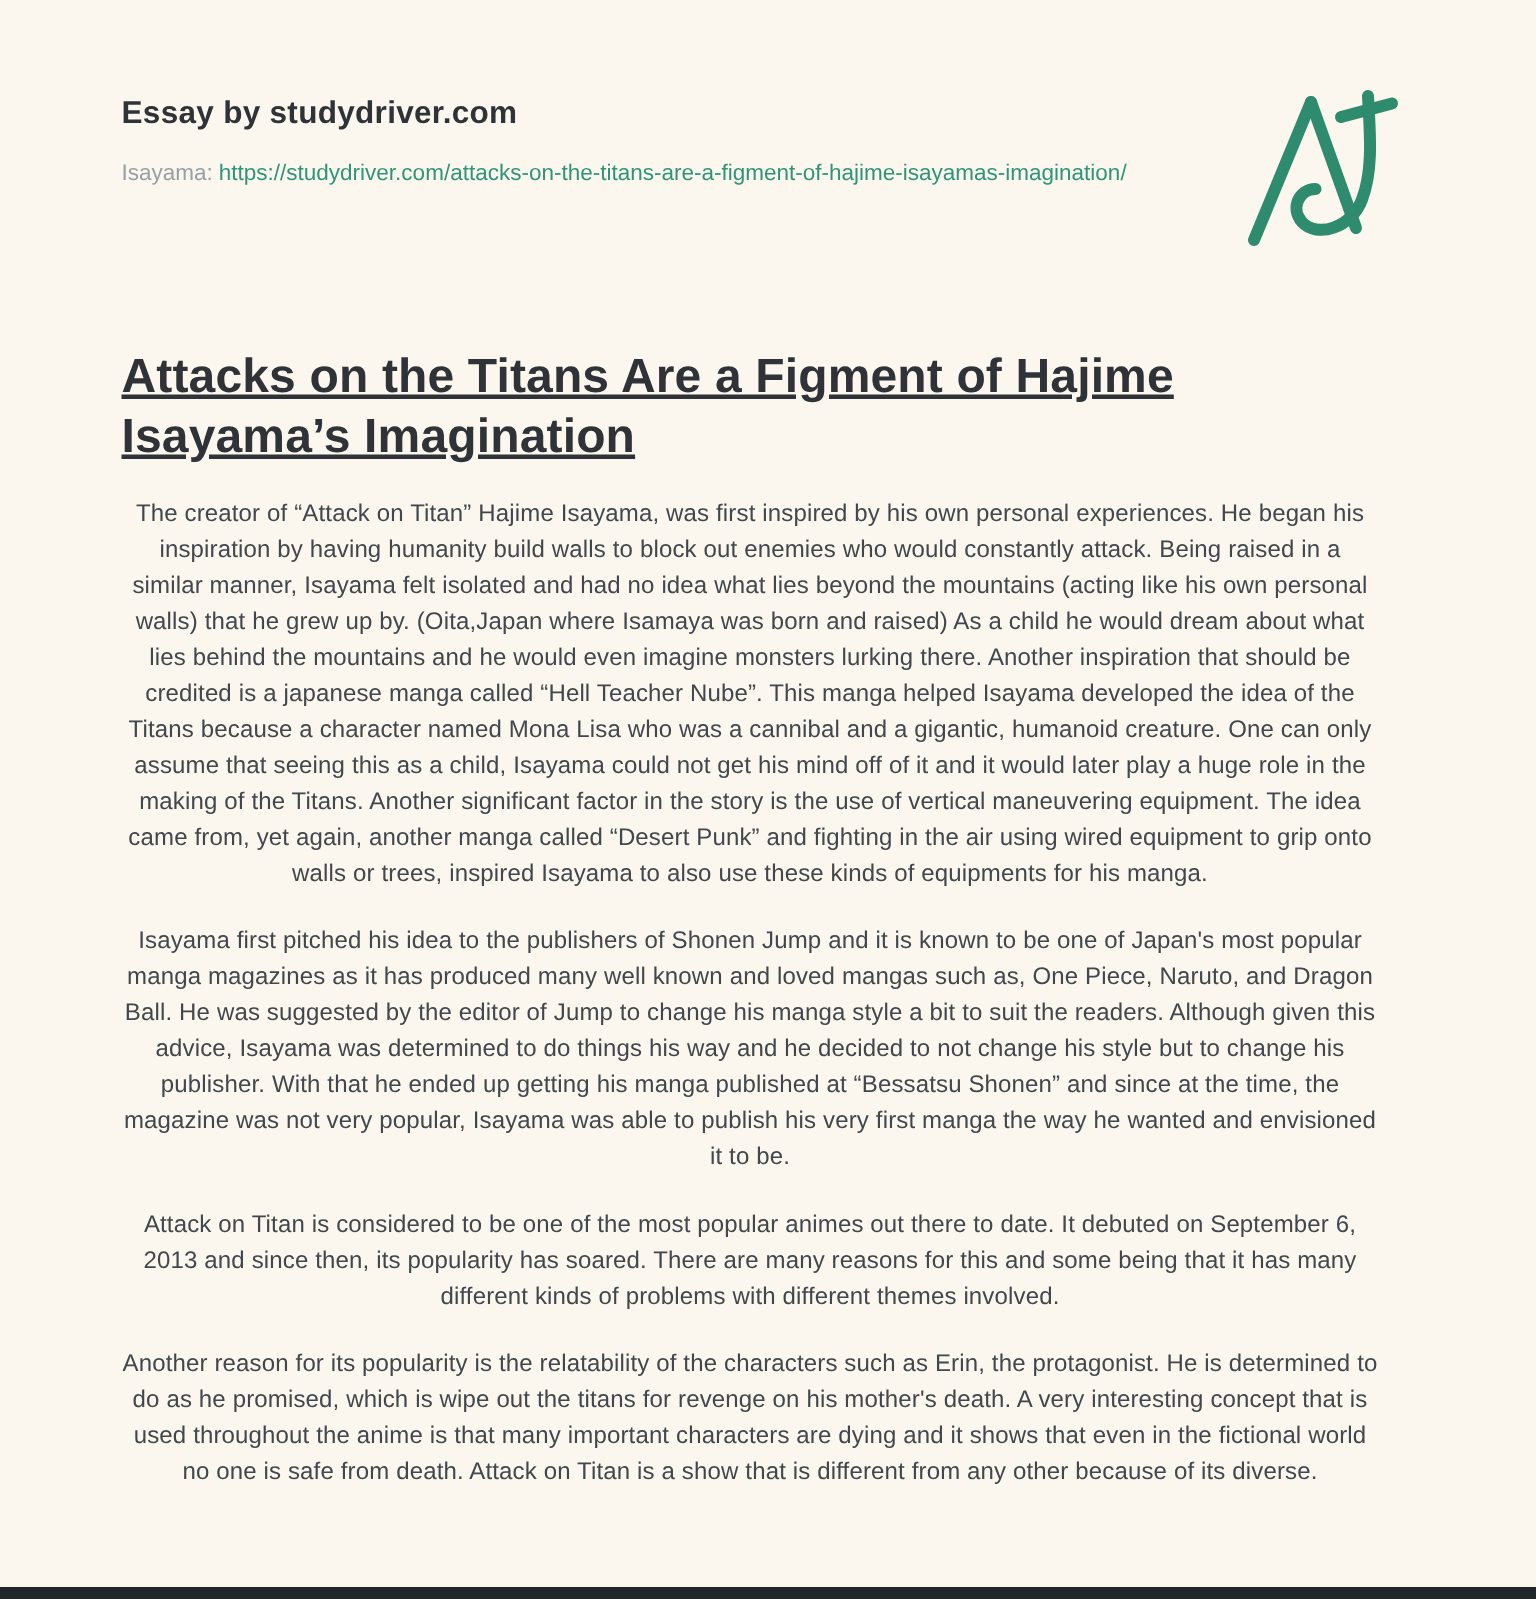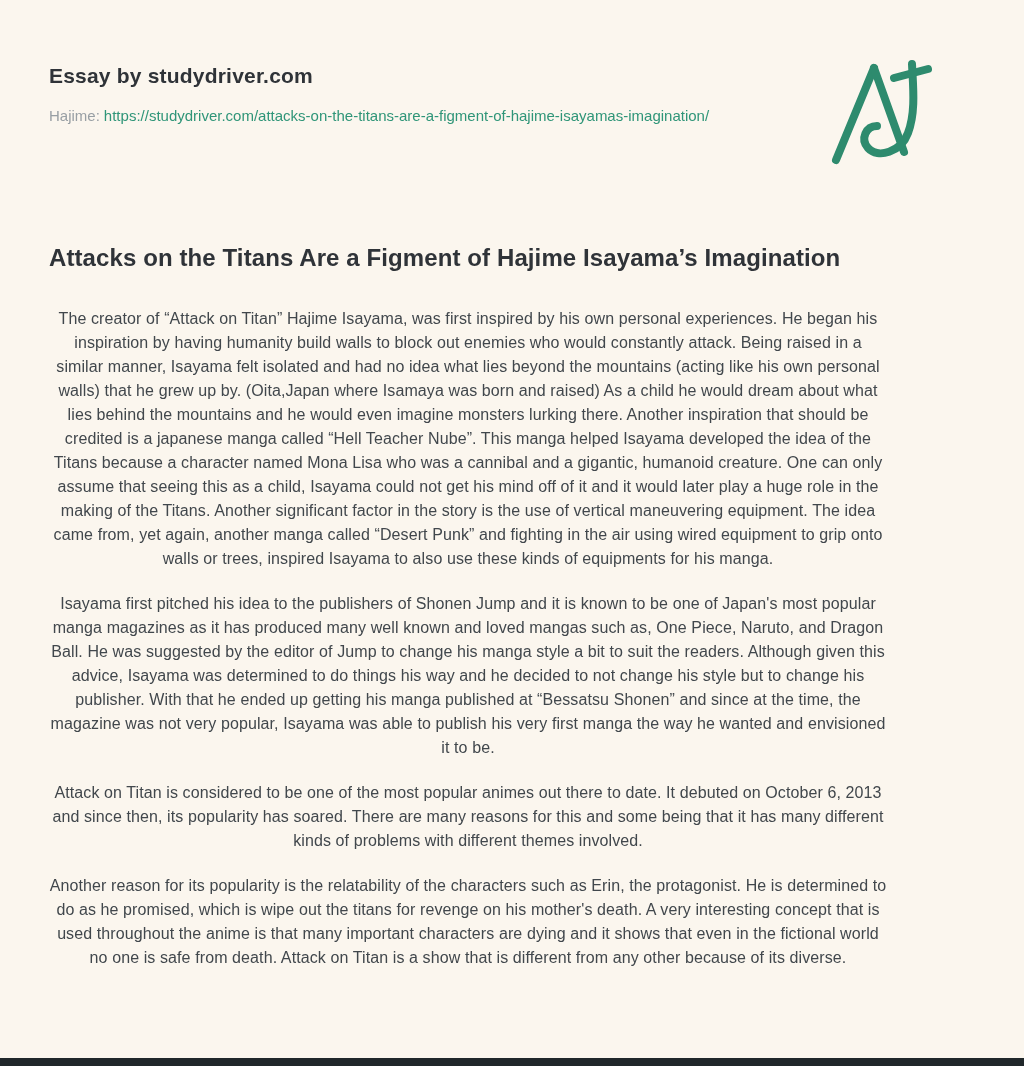--- a/index.html
+++ b/index.html
@@ -15,45 +15,46 @@
   html,body{width:1024px;}
   body{
     width:1024px;height:1066px;
     background:var(--background);
     font-family:"Liberation Sans", sans-serif;
     color:var(--text);
     position:relative;
     overflow:hidden;
   }
   .page{position:relative;width:1024px;height:1066px;}
-  .content{padding:64px 95px 0 49px;}
+  .content{padding:64px 95px 0 49px;margin-left:32px;}
   .essay-by{
     font-size:21px;font-weight:700;color:var(--heading);letter-spacing:.2px;
   }
   .source{
     margin-top:16px;font-size:15px;line-height:23px;max-width:690px;
   }
   .source-label{color:var(--muted);margin-right:4px;}
   .source-link{
     color:var(--accent);text-decoration:none;word-break:break-all;cursor:pointer;
   }
   .logo{
     position:absolute;top:56px;right:90px;width:104px;height:112px;
   }
   .logo svg{width:100%;height:100%;display:block;}
   .logo .stroke{
     fill:none;stroke:var(--logo-color);stroke-width:8;
     stroke-linecap:round;stroke-linejoin:round;
   }
   .article-title{
     margin-top:103px;
-    font-size:24px;line-height:56px;font-weight:600;
+    font-size:32px;line-height:40px;font-weight:600;
     color:var(--heading);
     max-width:845px;
     letter-spacing:.1px;
+    text-decoration:underline;
   }
   .article-body{max-width:838px;text-align:center;}
   .article-body p{
     margin-top:21px;
     font-size:16px;line-height:24px;
     color:var(--text);
     letter-spacing:.1px;
   }
   .footer-bar{
     position:absolute;left:0;bottom:0;width:100%;height:8px;
@@ -63,29 +64,29 @@
 </head>
 <body>
 
 <div class="page">
 
   <div class="content">
 
     <div class="essay-by">Essay by studydriver.com</div>
 
     <div class="source">
-      <span class="source-label">Hajime:</span><a class="source-link">https://studydriver.com/attacks-on-the-titans-are-a-figment-of-hajime-isayamas-imagination/</a>
+      <span class="source-label">Isayama:</span><a class="source-link">https://studydriver.com/attacks-on-the-titans-are-a-figment-of-hajime-isayamas-imagination/</a>
     </div>
 
     <h1 class="article-title">Attacks on the Titans Are a Figment of Hajime Isayama’s Imagination</h1>
 
     <div class="article-body">
       <p>The creator of “Attack on Titan” Hajime Isayama, was first inspired by his own personal experiences. He began his inspiration by having humanity build walls to block out enemies who would constantly attack. Being raised in a similar manner, Isayama felt isolated and had no idea what lies beyond the mountains (acting like his own personal walls) that he grew up by. (Oita,Japan where Isamaya was born and raised) As a child he would dream about what lies behind the mountains and he would even imagine monsters lurking there. Another inspiration that should be credited is a japanese manga called “Hell Teacher Nube”. This manga helped Isayama developed the idea of the Titans because a character named Mona Lisa who was a cannibal and a gigantic, humanoid creature. One can only assume that seeing this as a child, Isayama could not get his mind off of it and it would later play a huge role in the making of the Titans. Another significant factor in the story is the use of vertical maneuvering equipment. The idea came from, yet again, another manga called “Desert Punk” and fighting in the air using wired equipment to grip onto walls or trees, inspired Isayama to also use these kinds of equipments for his manga.</p>
       <p>Isayama first pitched his idea to the publishers of Shonen Jump and it is known to be one of Japan's most popular manga magazines as it has produced many well known and loved mangas such as, One Piece, Naruto, and Dragon Ball. He was suggested by the editor of Jump to change his manga style a bit to suit the readers. Although given this advice, Isayama was determined to do things his way and he decided to not change his style but to change his publisher. With that he ended up getting his manga published at “Bessatsu Shonen” and since at the time, the magazine was not very popular, Isayama was able to publish his very first manga the way he wanted and envisioned it to be.</p>
-      <p>Attack on Titan is considered to be one of the most popular animes out there to date. It debuted on October 6, 2013 and since then, its popularity has soared. There are many reasons for this and some being that it has many different kinds of problems with different themes involved.</p>
+      <p>Attack on Titan is considered to be one of the most popular animes out there to date. It debuted on September 6, 2013 and since then, its popularity has soared. There are many reasons for this and some being that it has many different kinds of problems with different themes involved.</p>
       <p>Another reason for its popularity is the relatability of the characters such as Erin, the protagonist. He is determined to do as he promised, which is wipe out the titans for revenge on his mother's death. A very interesting concept that is used throughout the anime is that many important characters are dying and it shows that even in the fictional world no one is safe from death. Attack on Titan is a show that is different from any other because of its diverse.</p>
     </div>
 
   </div>
 
   <div class="logo">
     <svg viewBox="0 0 104 112" aria-hidden="true">
       <g class="stroke">
         <path d="M6 104 L44 12"></path>
         <path d="M44 12 L74 96"></path>

